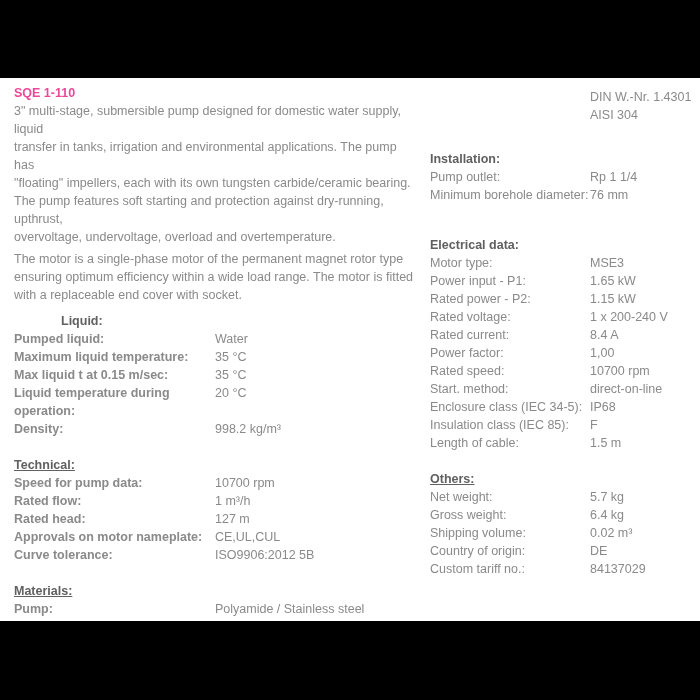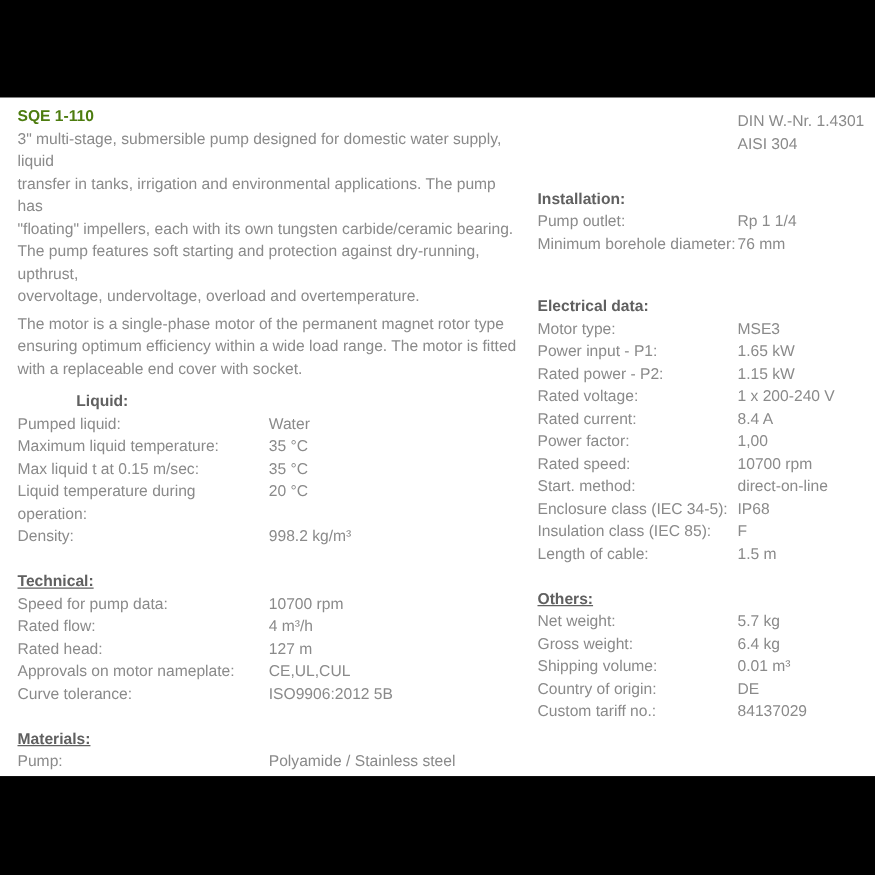--- a/index.html
+++ b/index.html
@@ -39,41 +39,41 @@
     top: 6px;
     font-size: 12.5px;
     line-height: 18px;
     color: #8a8a8a;
   }
   .col-left  { left: 14px;  width: 404px; }
   .col-right { left: 430px; width: 266px; }
 
   .title {
     font-weight: bold;
-    color: #4d7c0f;
+    color: #ec4899;
   }
   .para {
     margin: 0;
     white-space: pre-line;
   }
   .para-2 { margin-top: 4px; }
 
   .section-heading {
     font-weight: bold;
     color: #606060;
   }
   .mh8  { margin-top: 8px; padding-left: 47px; }
   .mh18 { margin-top: 18px; text-decoration: underline; }
   .mh21 { margin-top: 26px; }
   .mh24 { margin-top: 32px; }
 
   .carryover { margin-top: 4px; }
 
   .row { display: flex; }
-  .col-left  .row .lbl { flex: none; width: 201px; }
+  .col-left  .row .lbl { flex: none; width: 201px; font-weight: bold; }
   .col-right .row .lbl { flex: none; width: 160px; }
   .row .val { flex: 1; }
 </style>
 </head>
 <body>
 
 <div class="page">
   <div class="bar-top"></div>
 
   <div class="content">
@@ -112,21 +112,21 @@
         <span class="val">998.2 kg/m³</span>
       </div>
 
       <div class="section-heading mh18">Technical:</div>
       <div class="row">
         <span class="lbl">Speed for pump data:</span>
         <span class="val">10700 rpm</span>
       </div>
       <div class="row">
         <span class="lbl">Rated flow:</span>
-        <span class="val">4 m³/h</span>
+        <span class="val">1 m³/h</span>
       </div>
       <div class="row">
         <span class="lbl">Rated head:</span>
         <span class="val">127 m</span>
       </div>
       <div class="row">
         <span class="lbl">Approvals on motor nameplate:</span>
         <span class="val">CE,UL,CUL</span>
       </div>
       <div class="row">
@@ -219,21 +219,21 @@
       <div class="row">
         <span class="lbl">Net weight:</span>
         <span class="val">5.7 kg</span>
       </div>
       <div class="row">
         <span class="lbl">Gross weight:</span>
         <span class="val">6.4 kg</span>
       </div>
       <div class="row">
         <span class="lbl">Shipping volume:</span>
-        <span class="val">0.01 m³</span>
+        <span class="val">0.02 m³</span>
       </div>
       <div class="row">
         <span class="lbl">Country of origin:</span>
         <span class="val">DE</span>
       </div>
       <div class="row">
         <span class="lbl">Custom tariff no.:</span>
         <span class="val">84137029</span>
       </div>
     </div>

